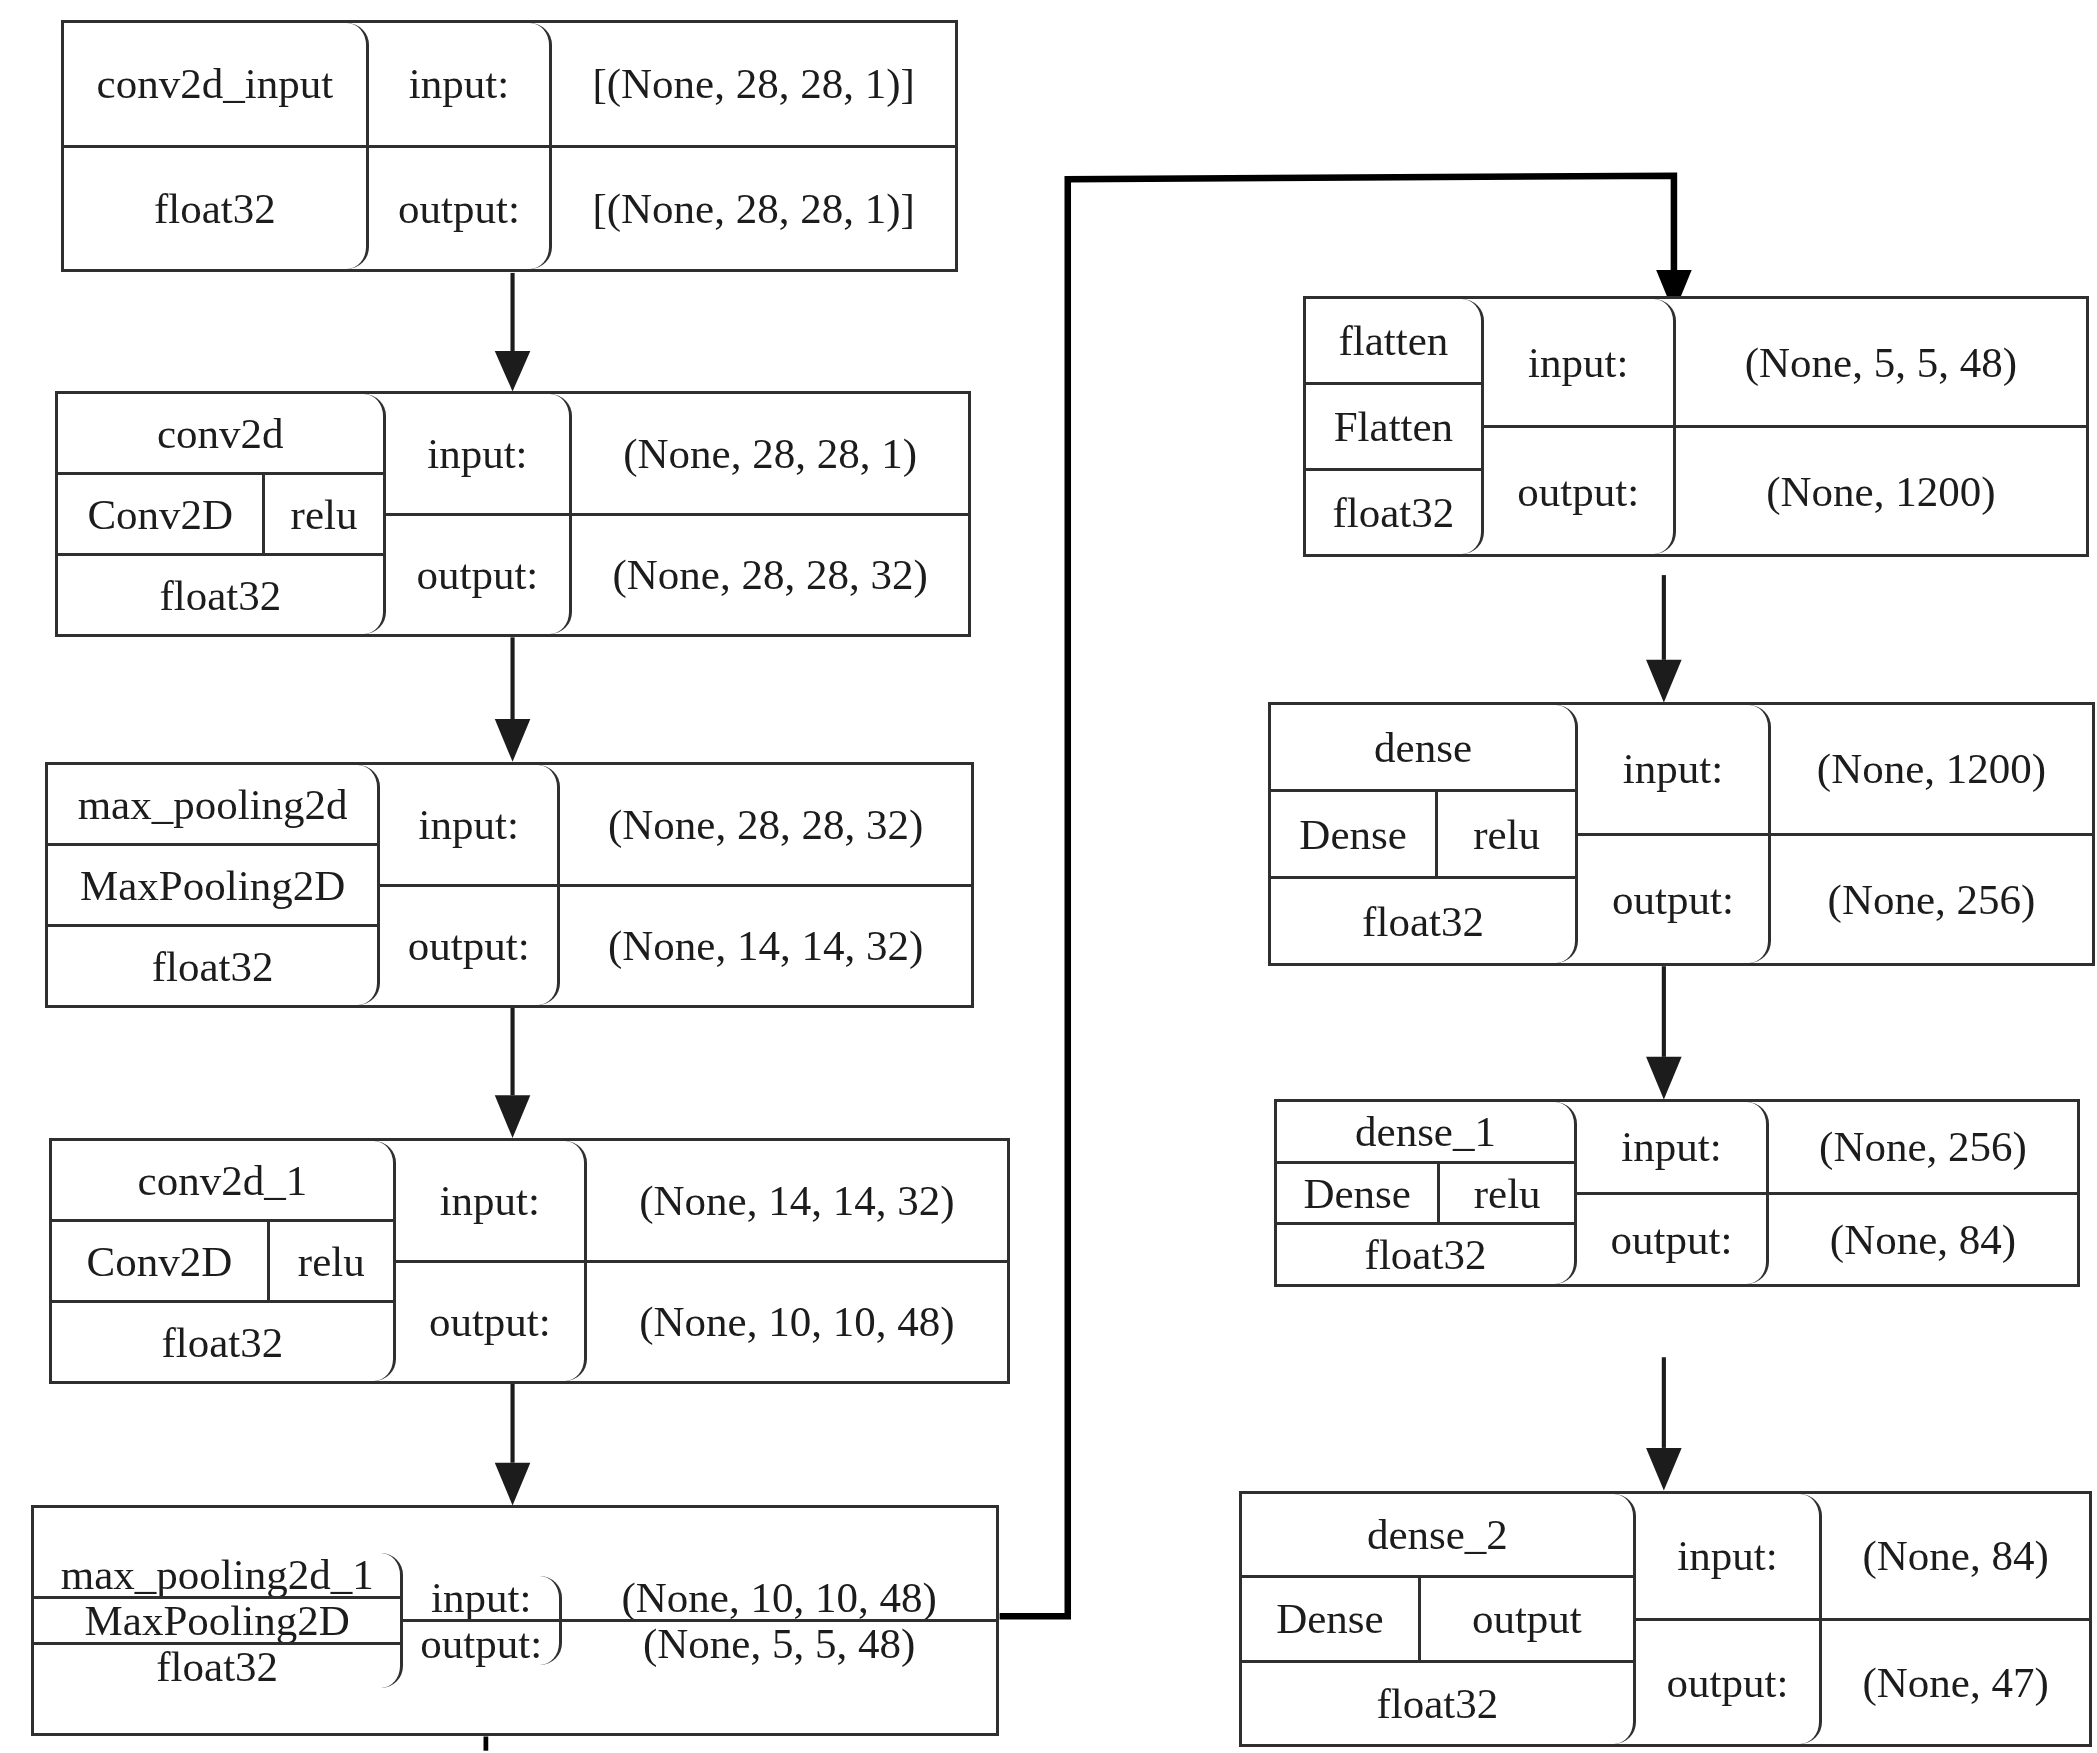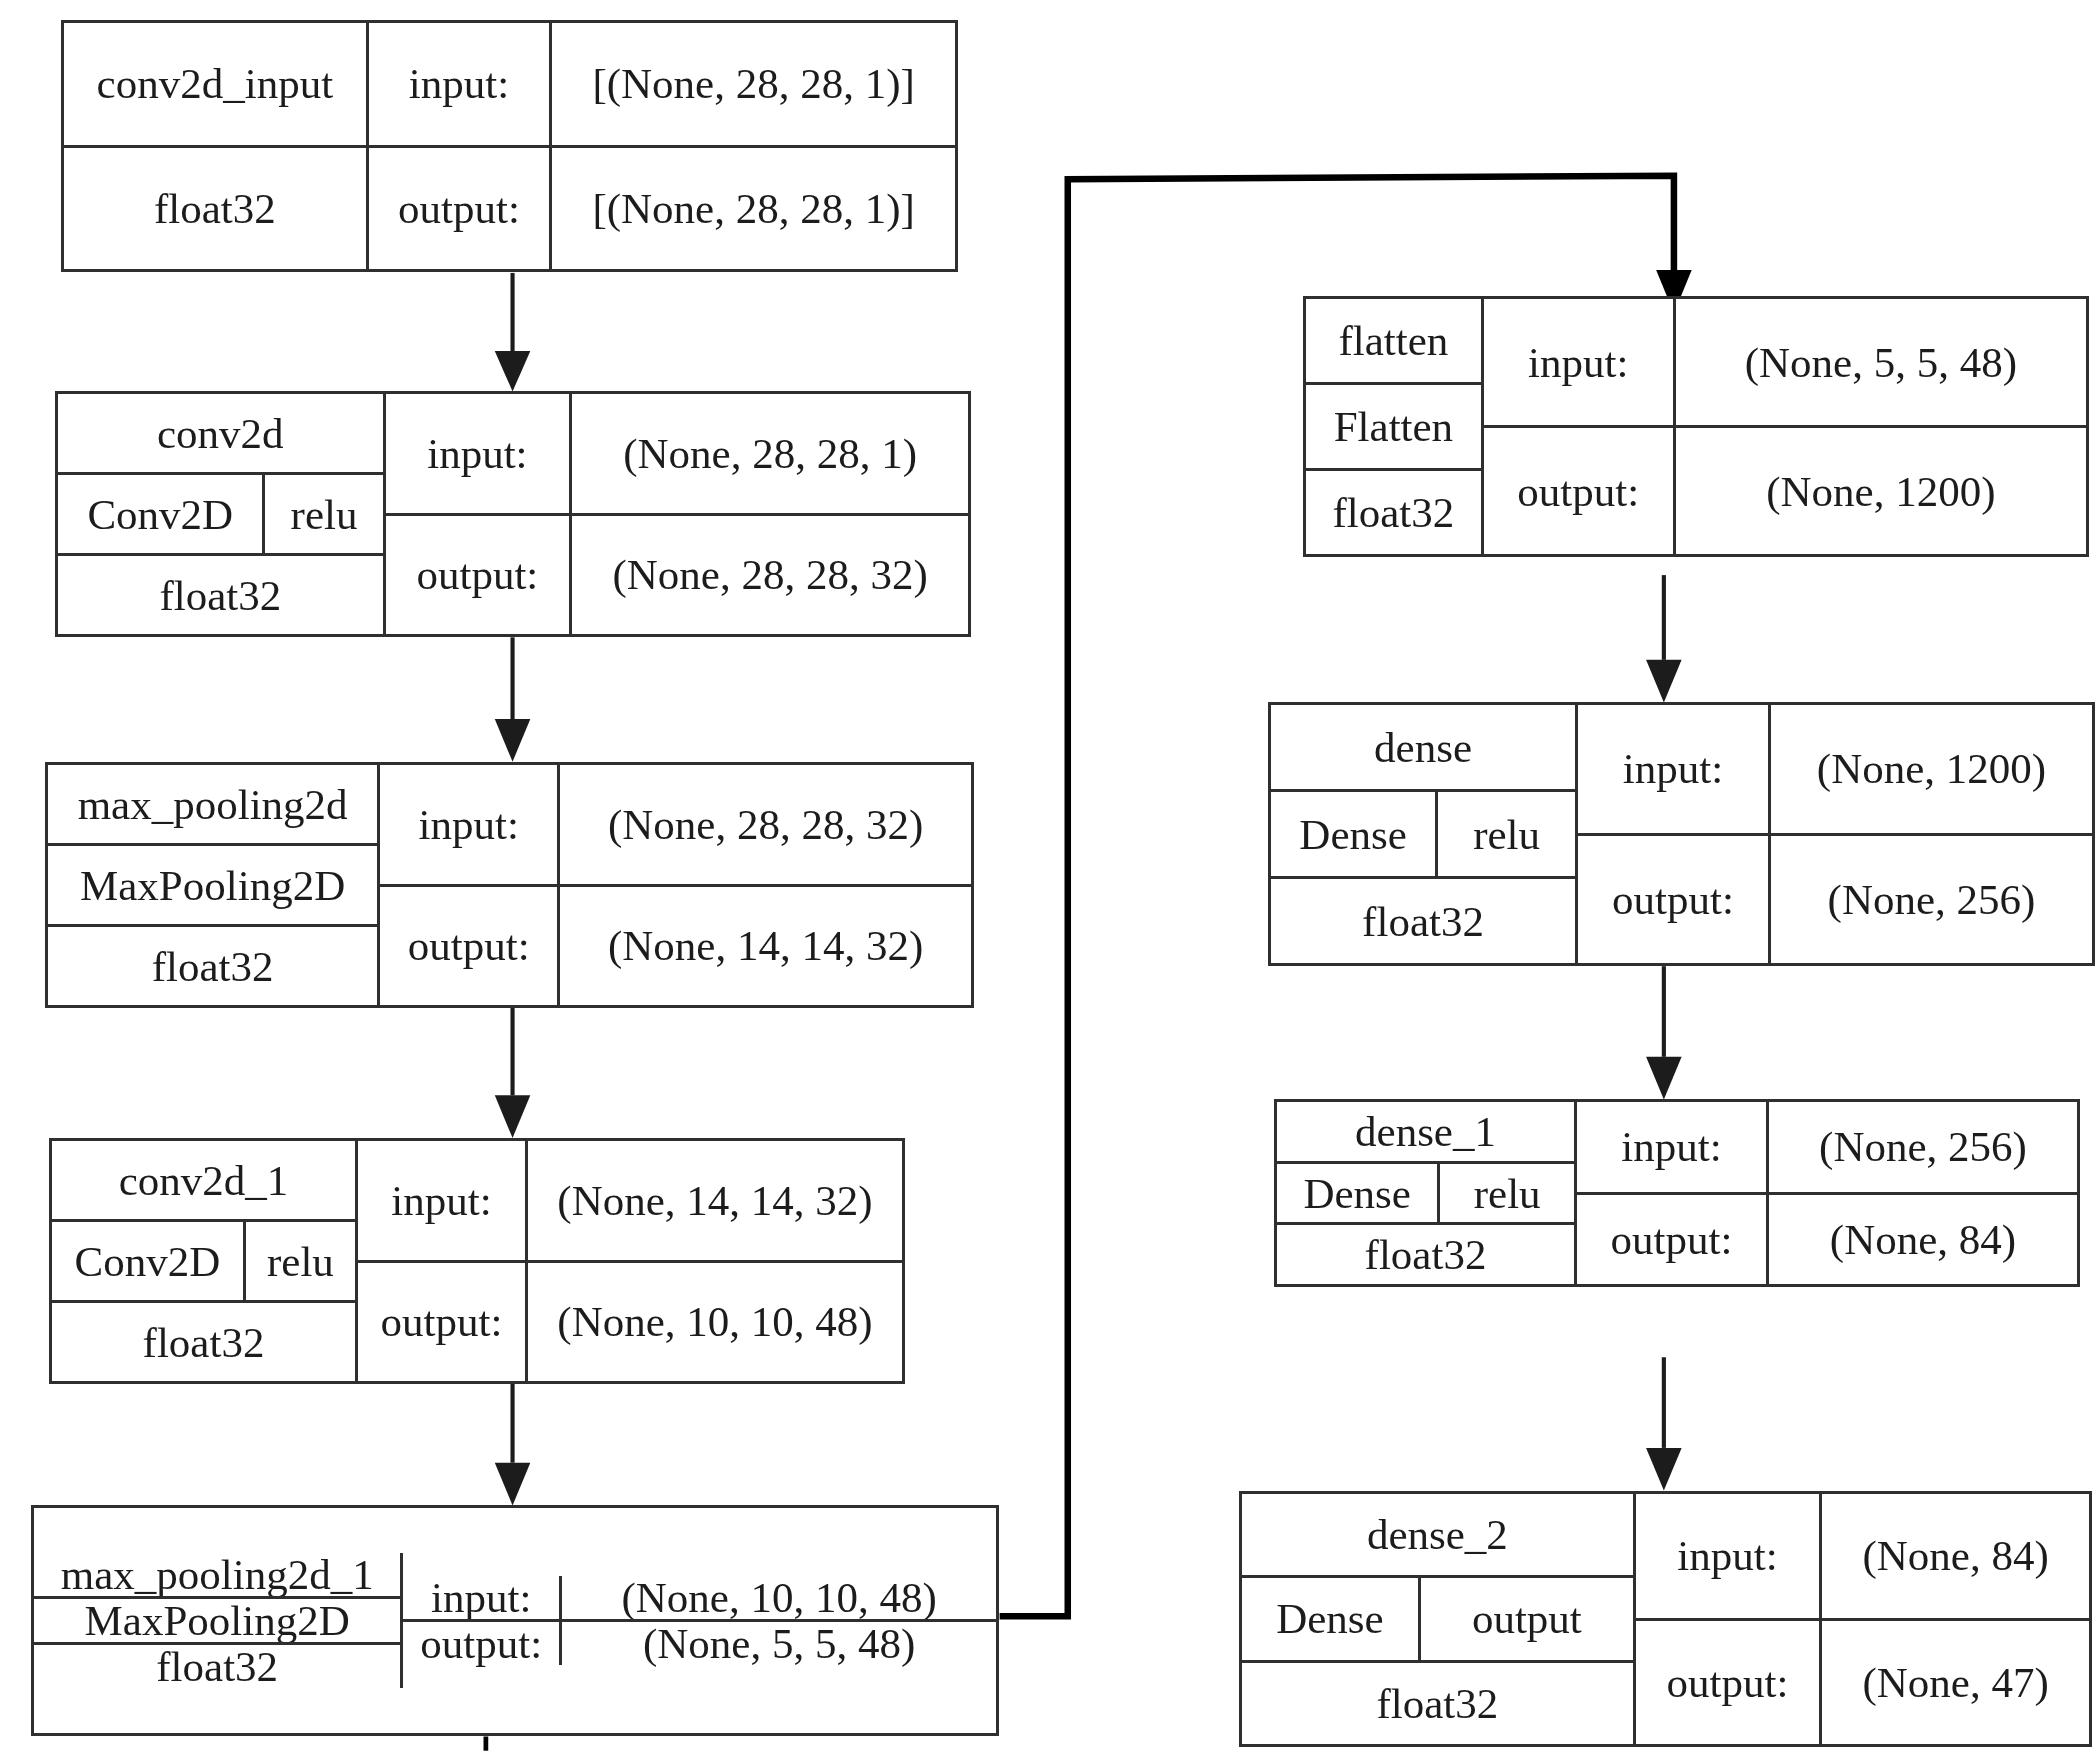--- a/index.html
+++ b/index.html
@@ -21,21 +21,21 @@
   .node {
     position: absolute;
     display: flex;
     box-sizing: border-box;
     background: #ffffff;
     border: 3.6px solid #2f2f2f;
     font-size: 43px;
     line-height: 1;
     white-space: nowrap;
   }
-  .col { display: flex; flex-direction: column; box-sizing: border-box; }
+  .col { display: flex; flex-direction: column; box-sizing: border-box; border-radius: 22px; }
   .name-col  { width: var(--c1, 34%); border-right: 3.6px solid #2f2f2f; }
   .io-col    { width: var(--c2, 20%); border-right: 3.6px solid #2f2f2f; }
   .shape-col { flex: 1; }
   .cell {
     flex: 1;
     display: flex;
     align-items: center;
     justify-content: center;
     box-sizing: border-box;
     padding: 0 8.3px;
@@ -138,21 +138,21 @@
     <div class="col io-col">
       <div class="cell">input:</div>
       <div class="cell">output:</div>
     </div>
     <div class="col shape-col">
       <div class="cell">(None, 28, 28, 32)</div>
       <div class="cell">(None, 14, 14, 32)</div>
     </div>
   </div>
 
-  <div class="node" style="left:49px; top:1138px; width:856px; height:246px; --c1:36%; --c2:20%; --cc:63%;">
+  <div class="node" style="left:49px; top:1138px; width:961px; height:246px; --c1:36%; --c2:20%; --cc:63%;">
     <div class="col name-col">
       <div class="cell">conv2d_1</div>
       <div class="cell class-row">
         <div class="sub class-cell">Conv2D</div>
         <div class="sub act-cell">relu</div>
       </div>
       <div class="cell">float32</div>
     </div>
     <div class="col io-col">
       <div class="cell">input:</div>

